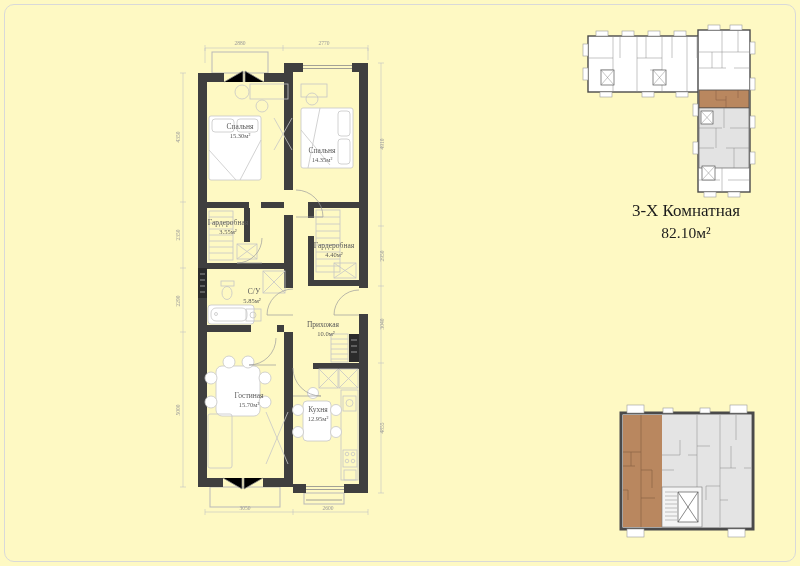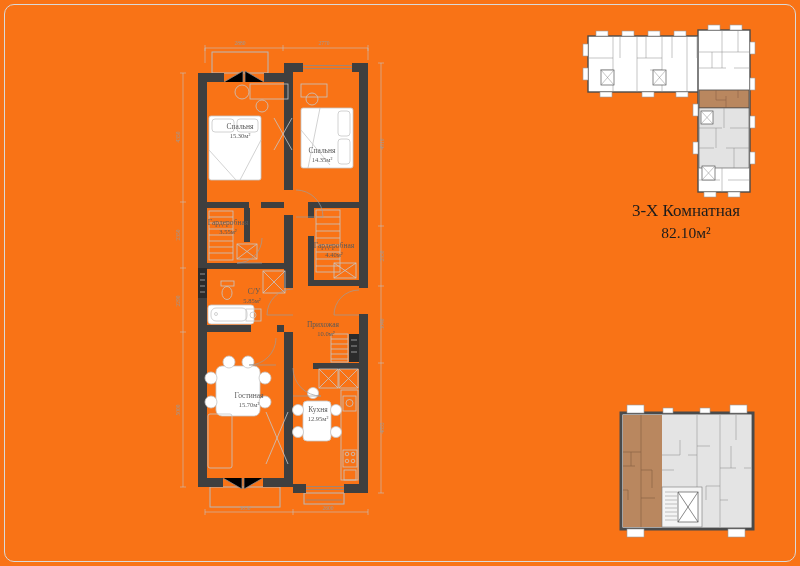--- a/index.html
+++ b/index.html
@@ -1,16 +1,16 @@
 <!DOCTYPE html>
 <html><head>
 <meta charset="utf-8">
 <style>
   html,body{margin:0;padding:0;background:#ffffff;width:800px;height:566px;overflow:hidden;}
-  .sheet{position:absolute;left:0;top:0;width:800px;height:566px;background:#f97316;}
+  .sheet{position:absolute;left:0;top:0;width:800px;height:566px;background:#fef9c3;}
   .frame{position:absolute;left:4px;top:4px;right:4px;bottom:4px;border:1px solid #d9d9d9;border-radius:10px;pointer-events:none;}
   svg{position:absolute;left:0;top:0;}
   text{font-family:"Liberation Serif", serif;}
   .room-name{fill:#5a5a5a;font-size:7.5px;text-anchor:middle;}
   .room-area{fill:#5a5a5a;font-size:6.5px;text-anchor:middle;}
   .dim{fill:#9a9a9a;font-size:5.5px;text-anchor:middle;}
   .title-main{fill:#1c1c1c;font-size:17px;text-anchor:middle;}
   .title-area{fill:#1c1c1c;font-size:15.5px;text-anchor:middle;}
   .wall{fill:#3f3f3f;}
   .shaft{fill:#2b2b2b;}

